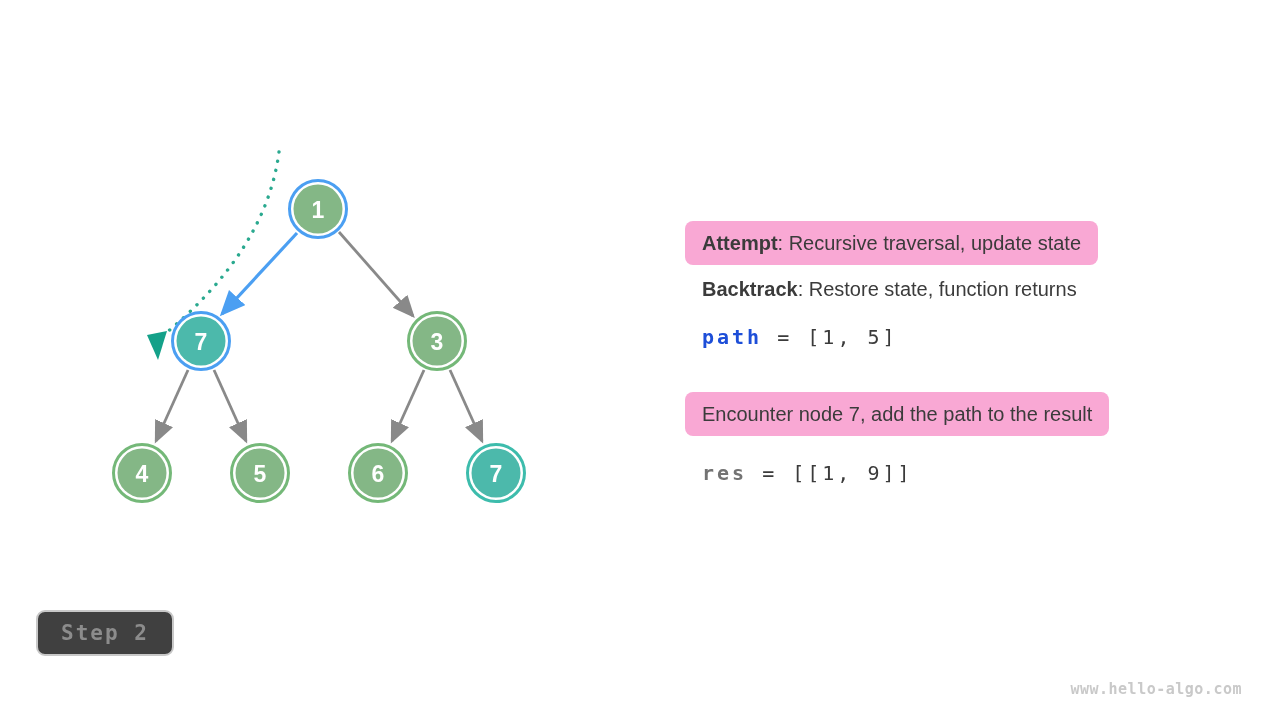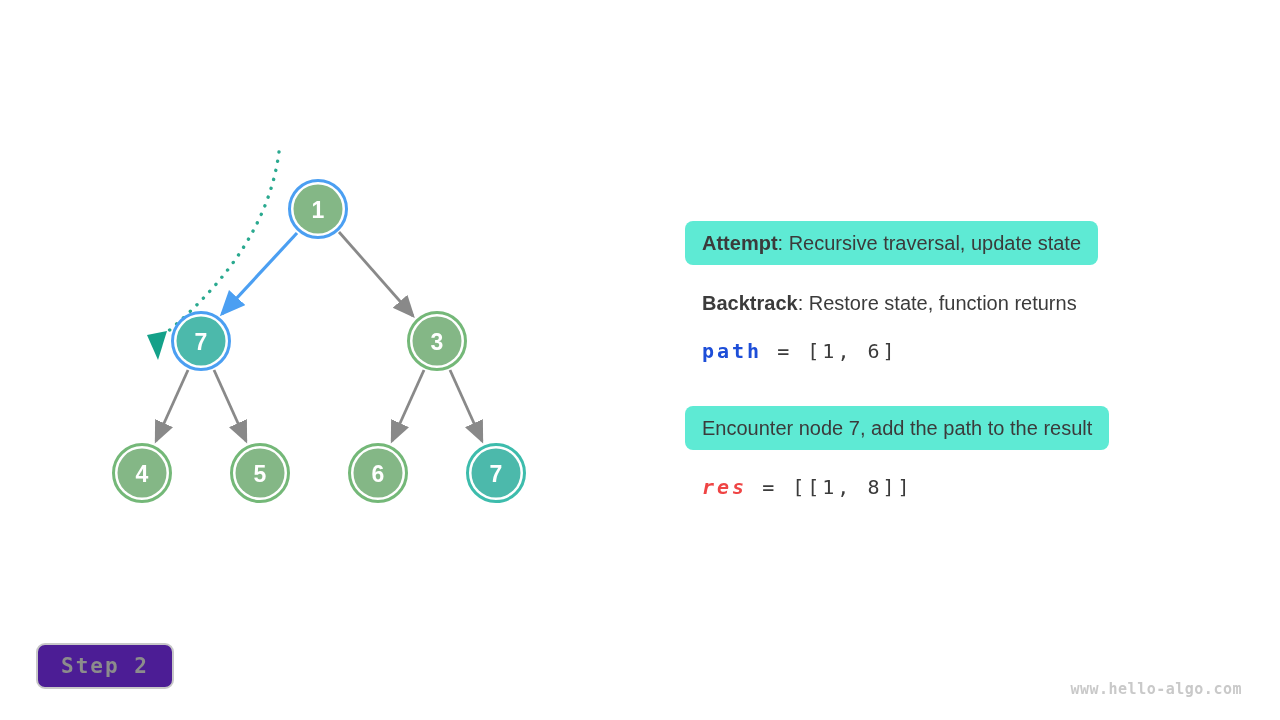--- a/index.html
+++ b/index.html
@@ -22,49 +22,49 @@
     top: 221px;
     display: flex;
     flex-direction: column;
     align-items: flex-start;
     color: #3b3b3b;
     font-size: 20px;
     line-height: 26px;
   }
   .callout {
     display: inline-block;
-    background: #5eead4;
+    background: #f9a8d4;
     border-radius: 8px;
     padding: 9px 17px;
   }
-  .plain-line { margin-top: 25px; padding: 0 17px; }
+  .plain-line { margin-top: 11px; padding: 0 17px; }
   .code-line {
     font-family: "DejaVu Sans Mono", "Liberation Mono", monospace;
     font-size: 20px;
     letter-spacing: 3px;
     padding: 0 17px;
     white-space: pre;
     color: #3b3b3b;
   }
   .code-line.path-line { margin-top: 22px; }
   .code-line.res-line  { margin-top: 24px; }
   .callout-wrap2 { margin-top: 42px; }
   .bold-label { font-weight: bold; }
   .code-var-path { color: #1d4ed8; font-weight: bold; }
-  .code-var-res  { color: #ef4444; font-weight: bold; font-style: italic; }
+  .code-var-res  { color: #737373; font-weight: bold; }
 
   
   .step-badge {
     position: absolute;
     left: 36px;
-    top: 643px;
+    top: 610px;
     padding: 9px 23px;
     border: 2px solid #c8c8c8;
     border-radius: 9px;
-    background: #4c1d95;
+    background: #404040;
     font-family: "DejaVu Sans Mono", "Liberation Mono", monospace;
     font-weight: bold;
     font-size: 21px;
     letter-spacing: 2px;
     color: #8c8c8c;
     white-space: pre;
   }
 
   
   .watermark {
@@ -146,24 +146,24 @@
   </g>
 </svg>
 
 <div class="panel">
   <div>
     <div class="callout"><span class="bold-label">Attempt</span><span>: Recursive traversal, update state</span></div>
   </div>
 
   <div class="plain-line"><span class="bold-label">Backtrack</span><span>: Restore state, function returns</span></div>
 
-  <div class="code-line path-line"><span class="code-var-path">path</span><span> = [1, 6]</span></div>
+  <div class="code-line path-line"><span class="code-var-path">path</span><span> = [1, 5]</span></div>
 
   <div class="callout-wrap2">
     <div class="callout"><span>Encounter node 7, add the path to the result</span></div>
   </div>
 
-  <div class="code-line res-line"><span class="code-var-res">res</span><span> = [[1, 8]]</span></div>
+  <div class="code-line res-line"><span class="code-var-res">res</span><span> = [[1, 9]]</span></div>
 </div>
 
 <div class="step-badge">Step 2</div>
 
 <div class="watermark">www.hello-algo.com</div>
 
 </body></html>

